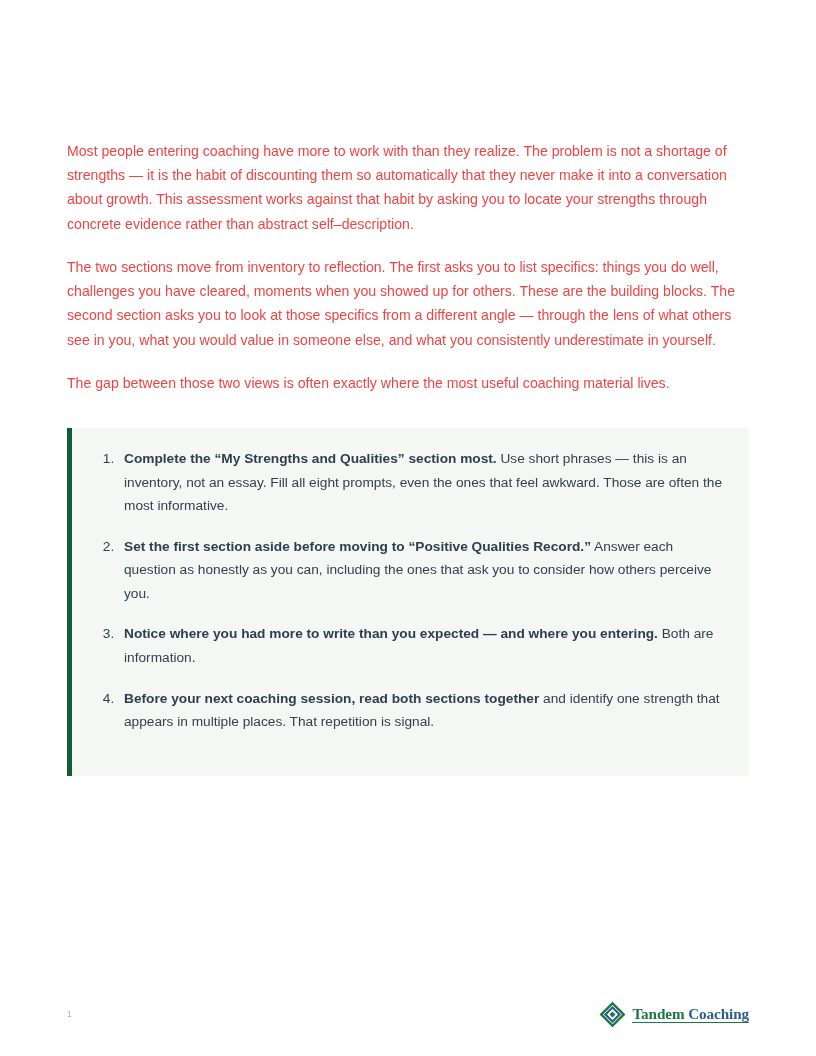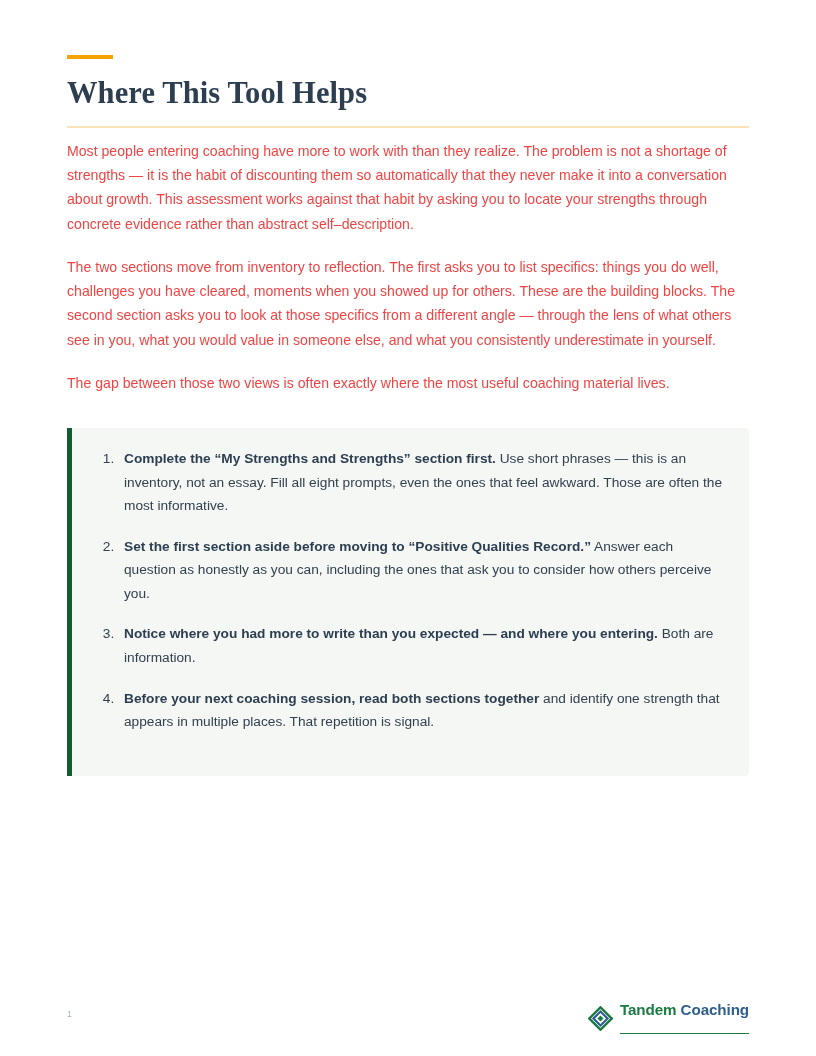--- a/index.html
+++ b/index.html
@@ -130,47 +130,43 @@
     width: 25px;
     height: 25px;
     display: block;
   }
   .logo-text {
     font-size: 15.2px;
     font-weight: bold;
     letter-spacing: -0.1px;
     line-height: 1;
     border-bottom: 1.6px solid #1A7A42;
-    padding-bottom: 16px;
+    padding-bottom: 0;
     white-space: nowrap;
+    font-family: Liberation Serif, serif;
   }
   .logo-text .word-tandem { color: #1A7A42; }
   .logo-text .word-coaching { color: #2E5E8E; }
 </style>
 </head>
 <body>
 
 <div class="page">
 
-  <div class="header">
-    <div class="accent-bar"></div>
-    <h1 class="page-title">Where This Tool Helps</h1>
-    <div class="title-rule"></div>
-  </div>
 
   <div class="content">
     <p class="body-par">Most people entering coaching have more to work with than they realize. The problem is not a shortage of strengths — it is the habit of discounting them so automatically that they never make it into a conversation about growth. This assessment works against that habit by asking you to locate your strengths through concrete evidence rather than abstract self–description.</p>
     <p class="body-par">The two sections move from inventory to reflection. The first asks you to list specifics: things you do well, challenges you have cleared, moments when you showed up for others. These are the building blocks. The second section asks you to look at those specifics from a different angle — through the lens of what others see in you, what you would value in someone else, and what you consistently underestimate in yourself.</p>
     <p class="body-par">The gap between those two views is often exactly where the most useful coaching material lives.</p>
   </div>
 
   <div class="callout">
     <ol class="callout-list">
       <li>
-        <b>Complete the “My Strengths and Strengths” section first.</b><span> Use short phrases — this is an inventory, not an essay. Fill all eight prompts, even the ones that feel awkward. Those are often the most informative.</span>
+        <b>Complete the “My Strengths and Qualities” section most.</b><span> Use short phrases — this is an inventory, not an essay. Fill all eight prompts, even the ones that feel awkward. Those are often the most informative.</span>
       </li>
       <li>
         <b>Set the first section aside before moving to “Positive Qualities Record.”</b><span> Answer each question as honestly as you can, including the ones that ask you to consider how others perceive you.</span>
       </li>
       <li>
         <b>Notice where you had more to write than you expected — and where you entering.</b><span> Both are information.</span>
       </li>
       <li>
         <b>Before your next coaching session, read both sections together</b><span> and identify one strength that appears in multiple places. That repetition is signal.</span>
       </li>

